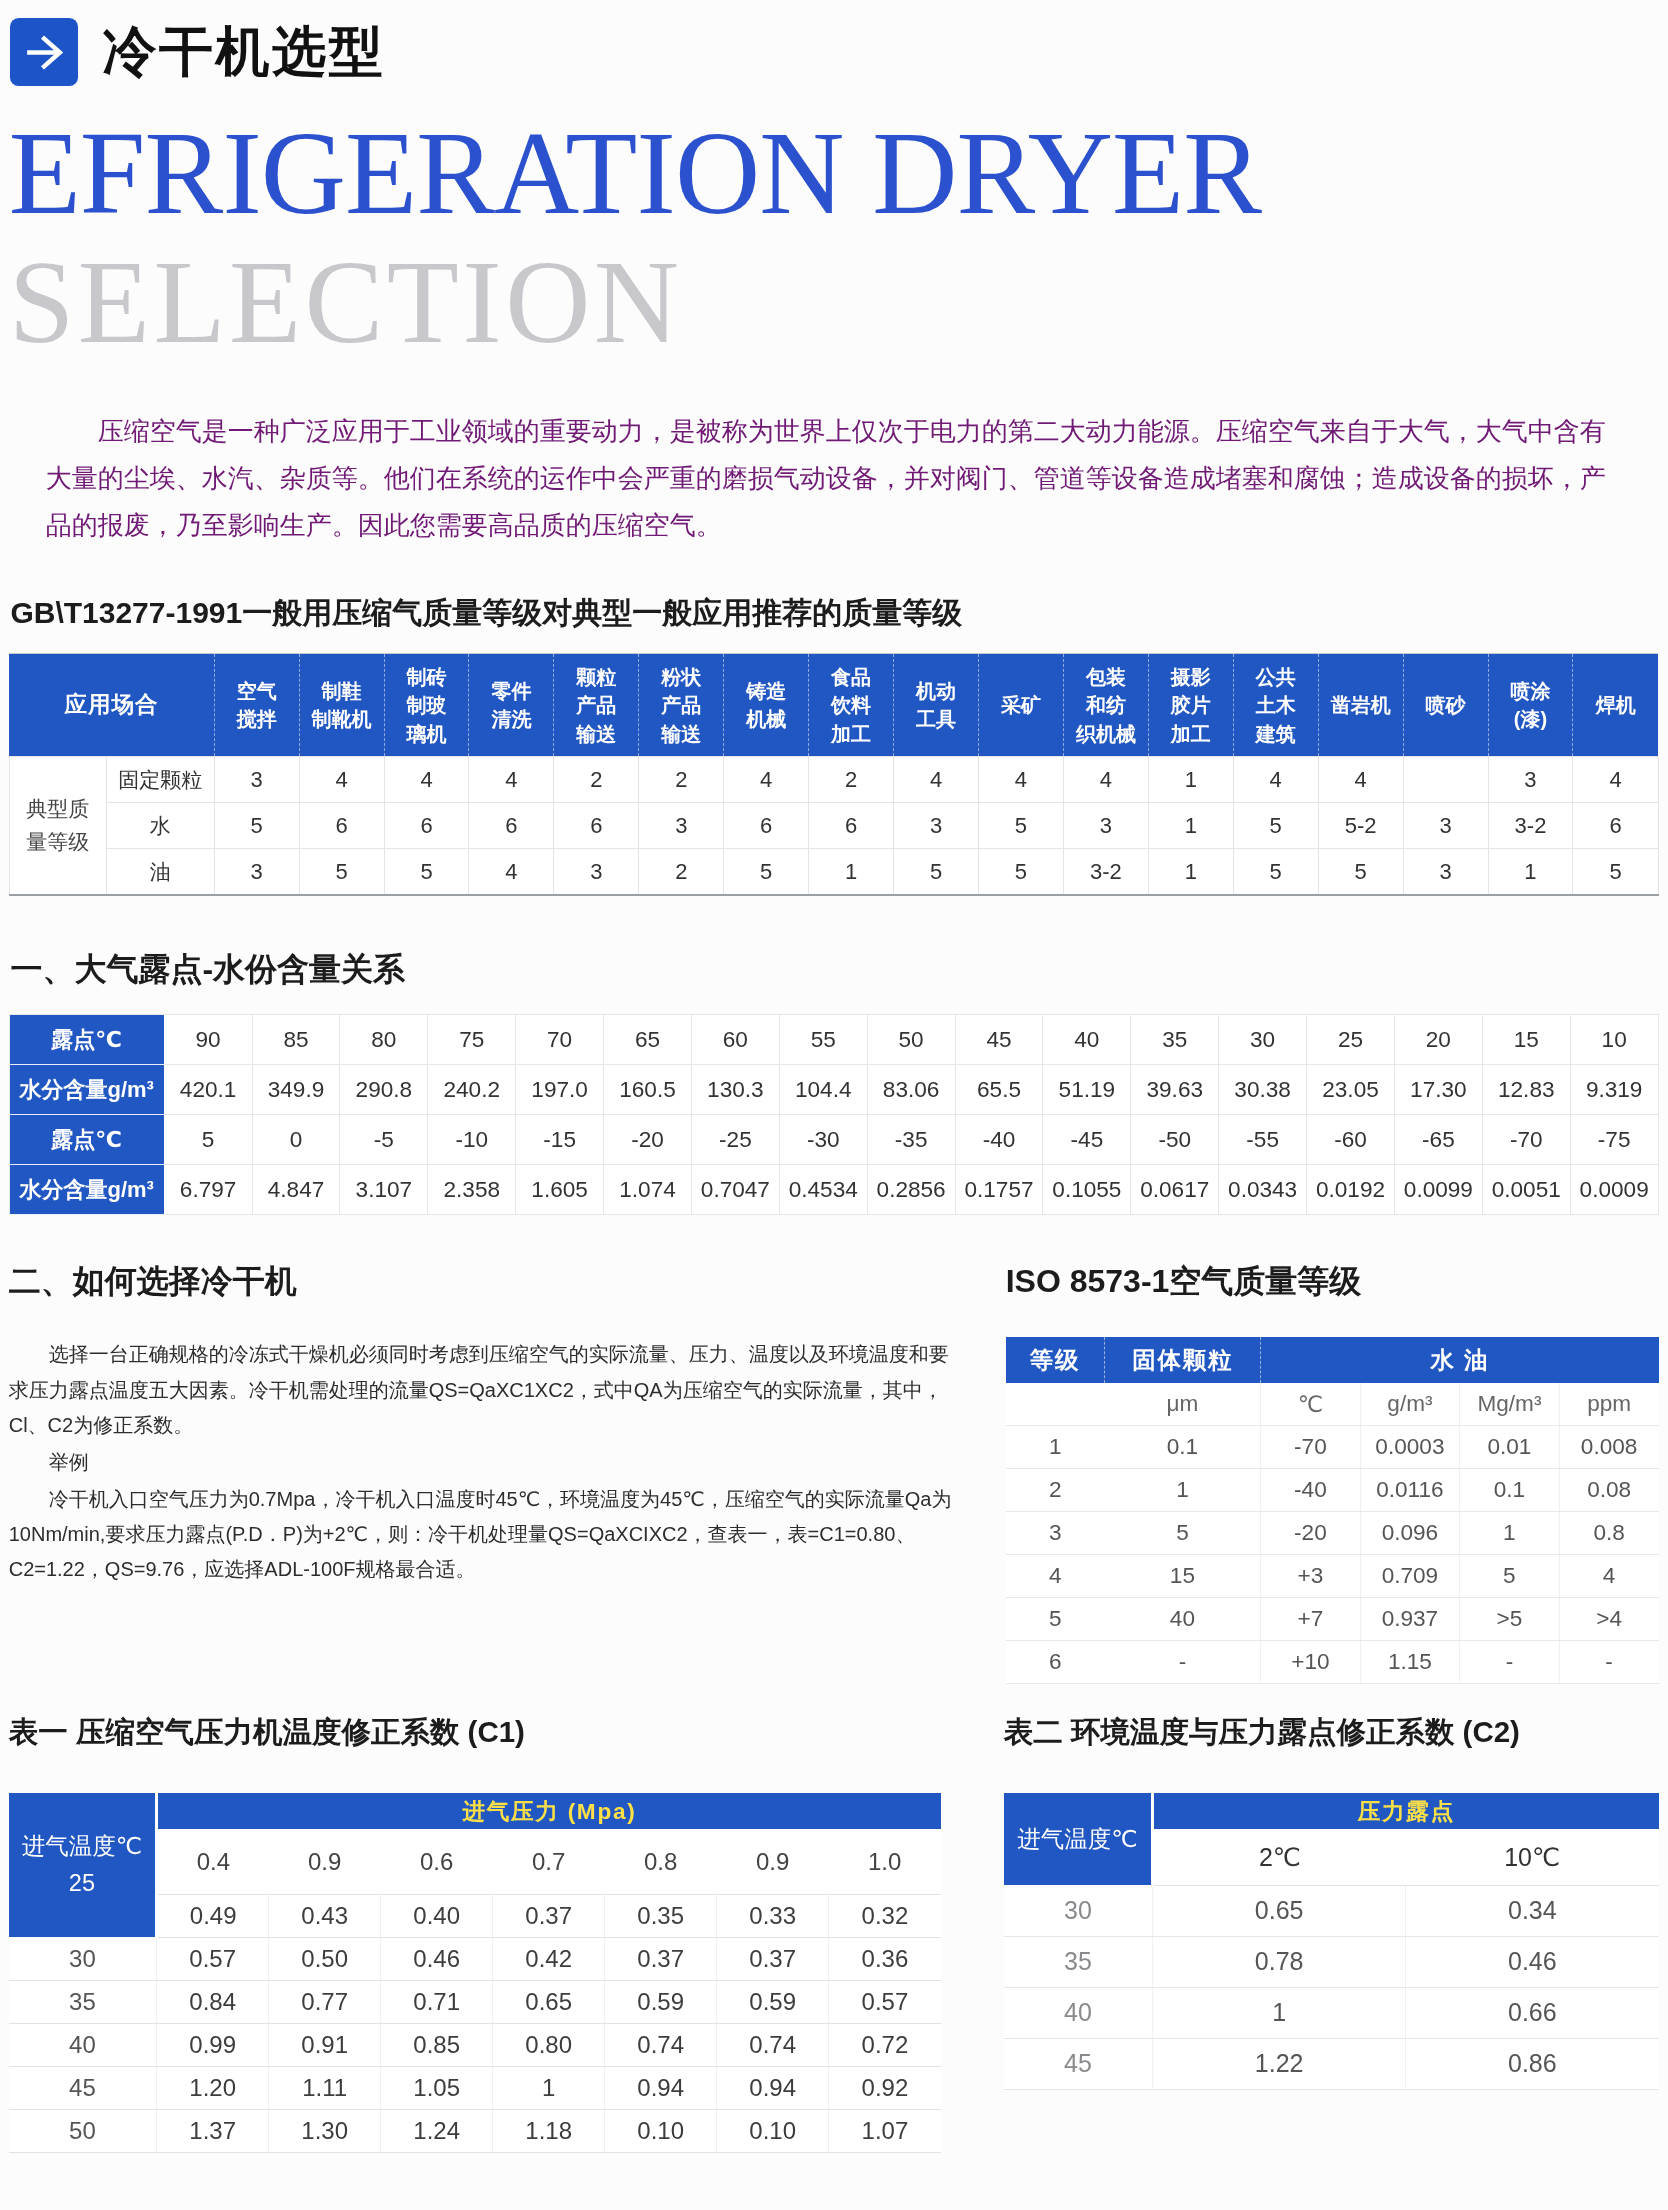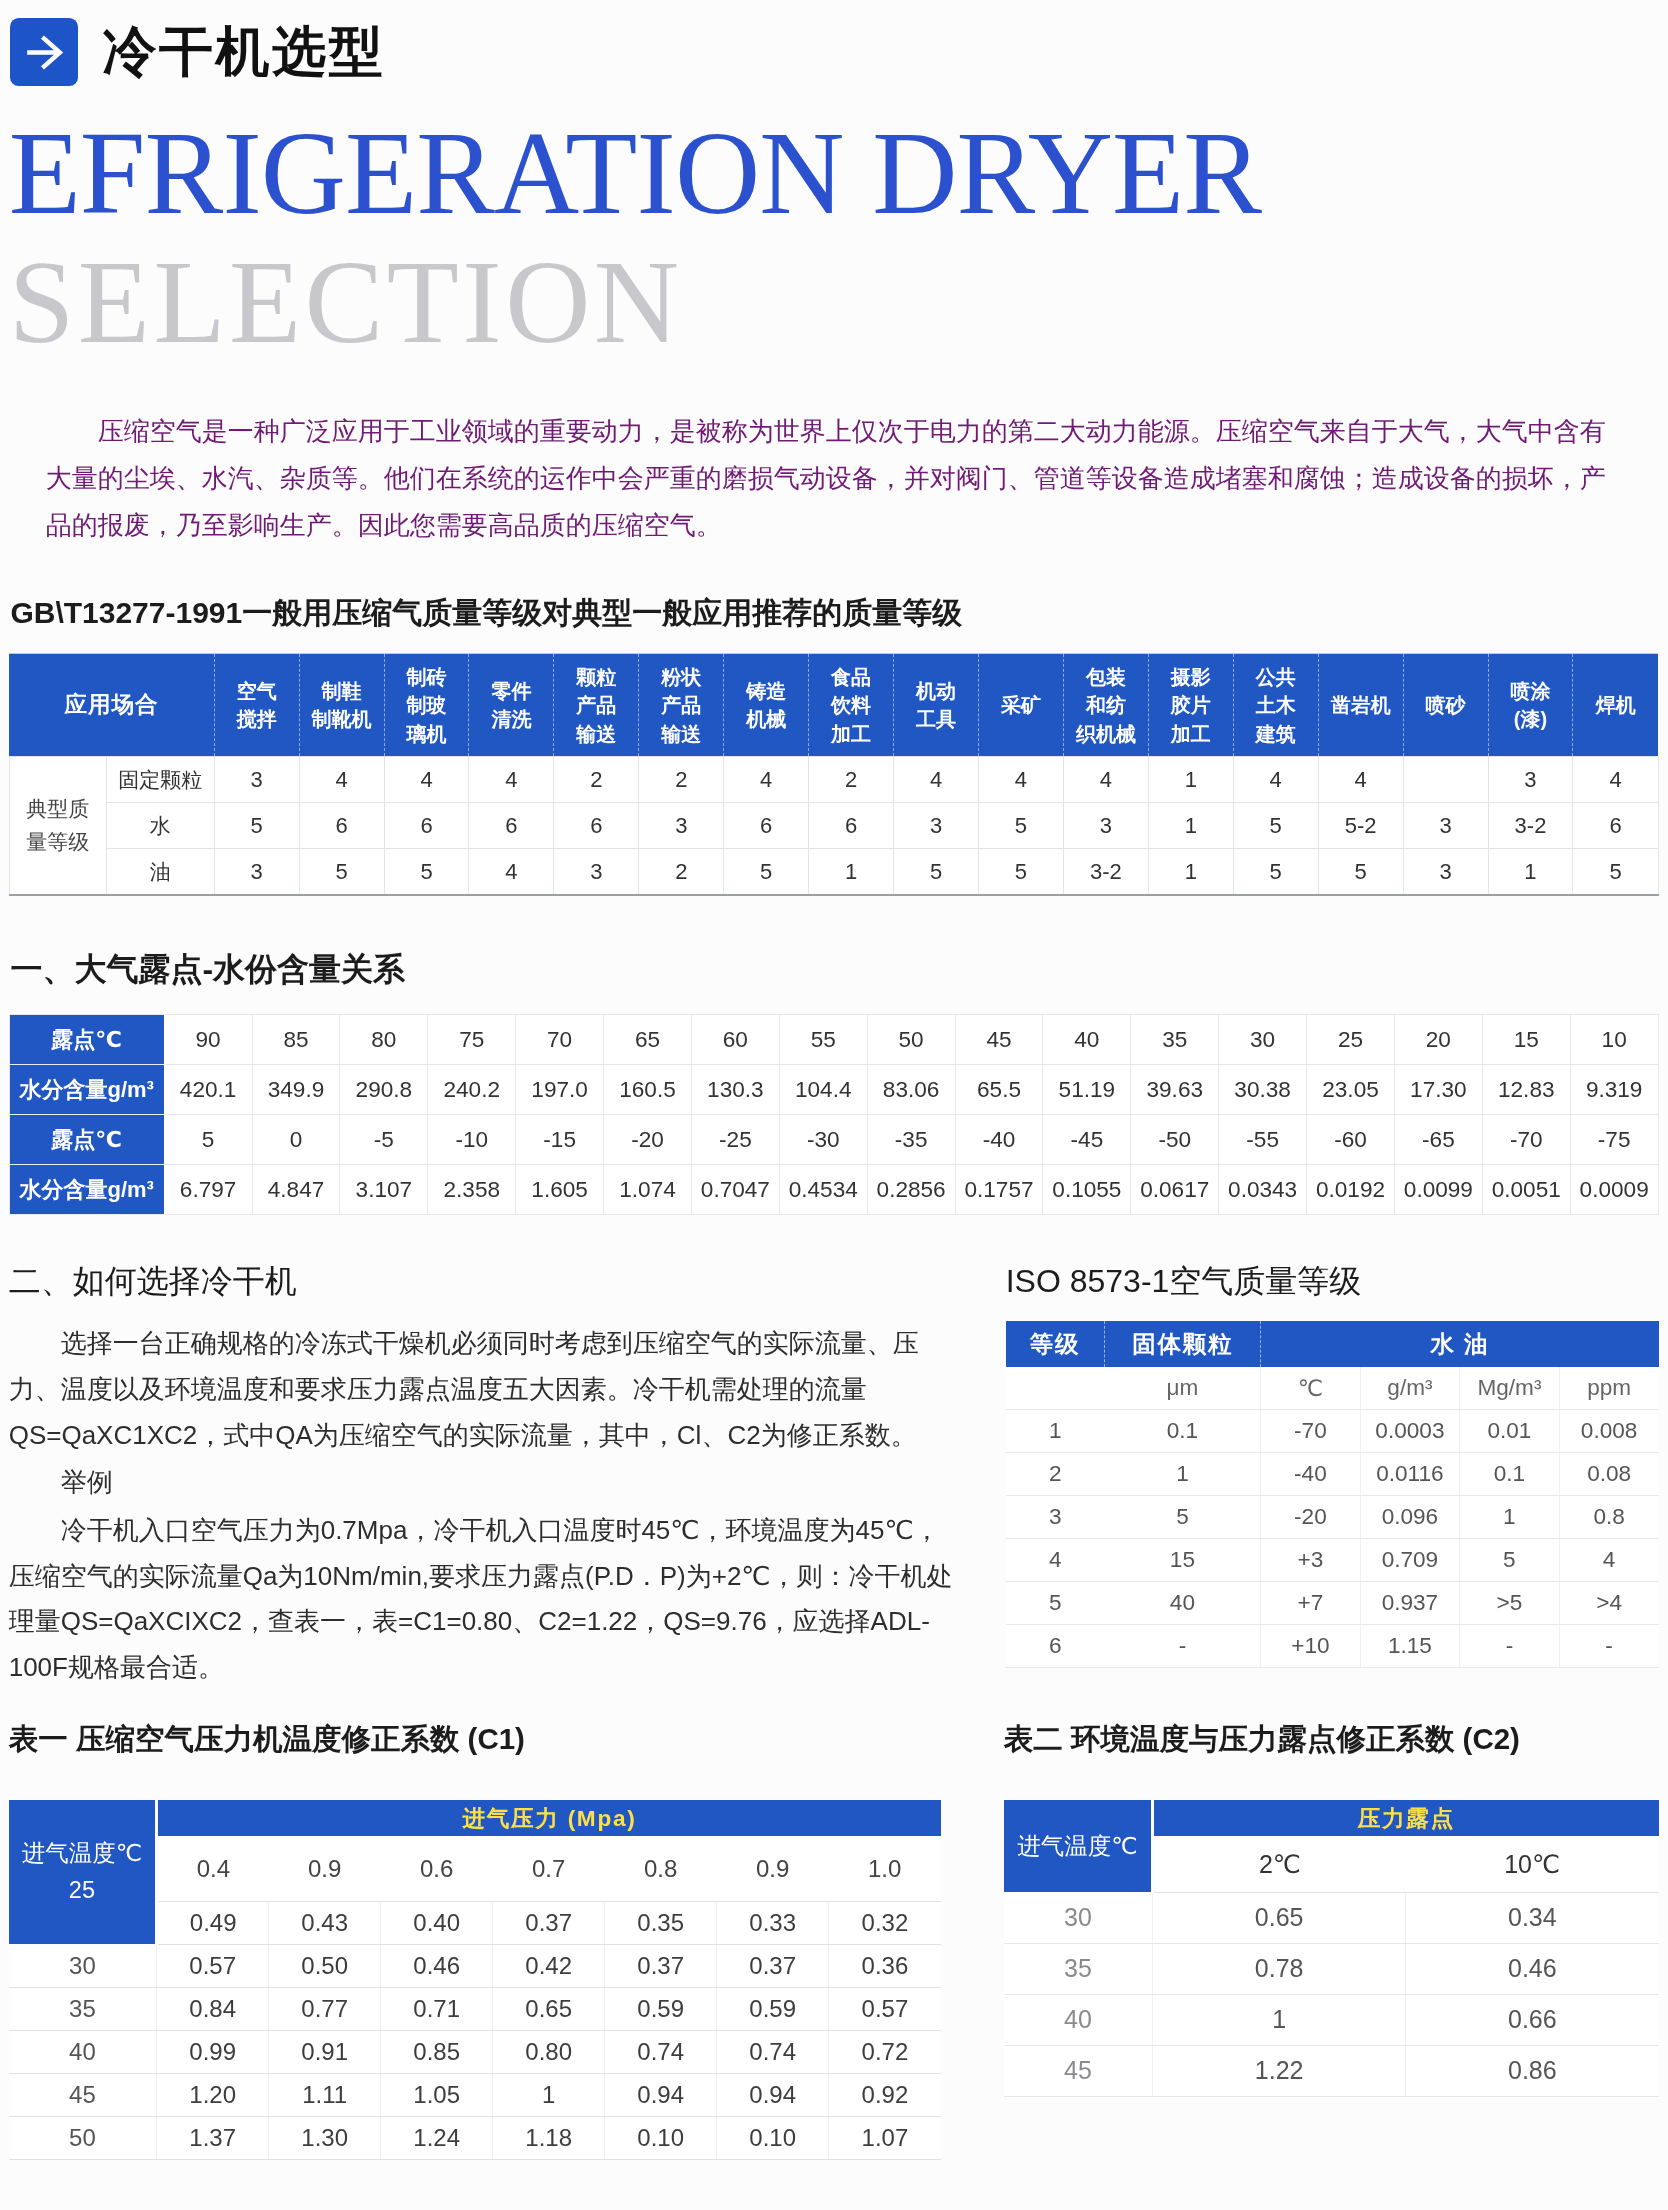--- a/index.html
+++ b/index.html
@@ -45,22 +45,22 @@
   #dew-table td.label{background:var(--accent);color:#fff;font-weight:bold;font-size:22px;border-bottom:1.7px solid rgba(255,255,255,.9);border-right:1.7px solid #fff;text-align:center;}
 
   
   .cols{display:flex;margin-top:45px;align-items:flex-start;}
   .col-left{width:960px;flex:0 0 auto;}
   .col-right{flex:1 1 auto;margin-left:37px;}
   .cols2{margin-top:29.5px;}
   .cols2 .col-left{width:932px;}
   .cols2 .col-right{margin-left:63px;}
 
-  .sel-title,.iso-title{font-size:32px;font-weight:normal;margin-bottom:17px;}
-  .sel-para{margin:0 5.2px 0 0;font-size:26px;line-height:1.76;color:#2d2d2d;text-indent:2em;}
+  .sel-title,.iso-title{font-size:32px;font-weight:bold;margin-bottom:33px;}
+  .sel-para{margin:0 5.2px 0 0;font-size:20px;line-height:1.76;color:#2d2d2d;text-indent:2em;}
   .sel-para + .sel-para{margin-top:1.7px;}
 
   
   #iso-table th{background:var(--accent);color:#fff;font-weight:bold;font-size:23.5px;height:46px;border-right:1.7px dashed rgba(255,255,255,.55);letter-spacing:1.7px;}
   #iso-table th.span{border-right:none;}
   #iso-table td{background:#fff;text-align:center;font-size:22.6px;color:#555;height:43px;border-bottom:0.9px solid #e9e9ec;}
   #iso-table td.sub{color:#666;font-size:22.6px;height:42px;}
   #iso-table td:nth-child(n+3){border-left:0.9px solid #f0f0f2;}
   #iso-table{border-bottom:1.7px solid #8b8f96;}
 

